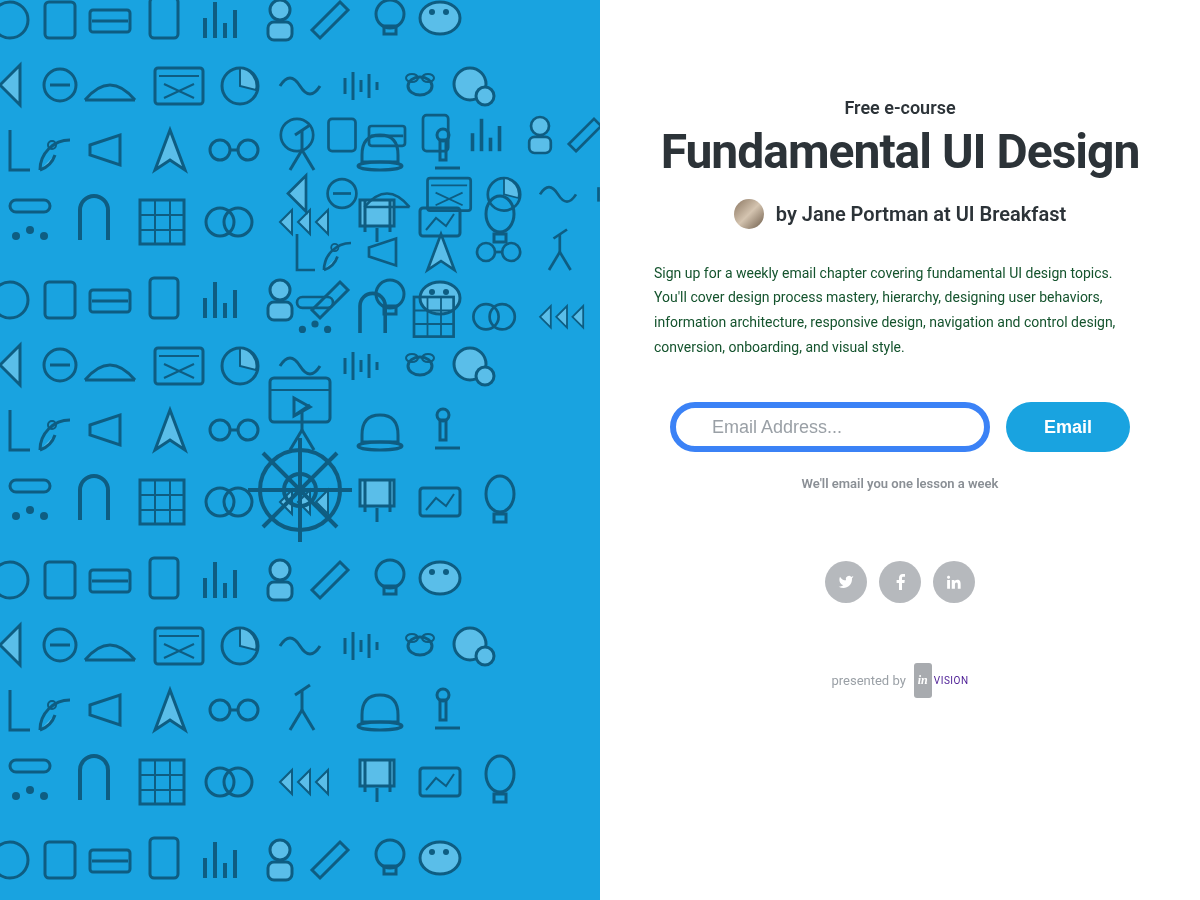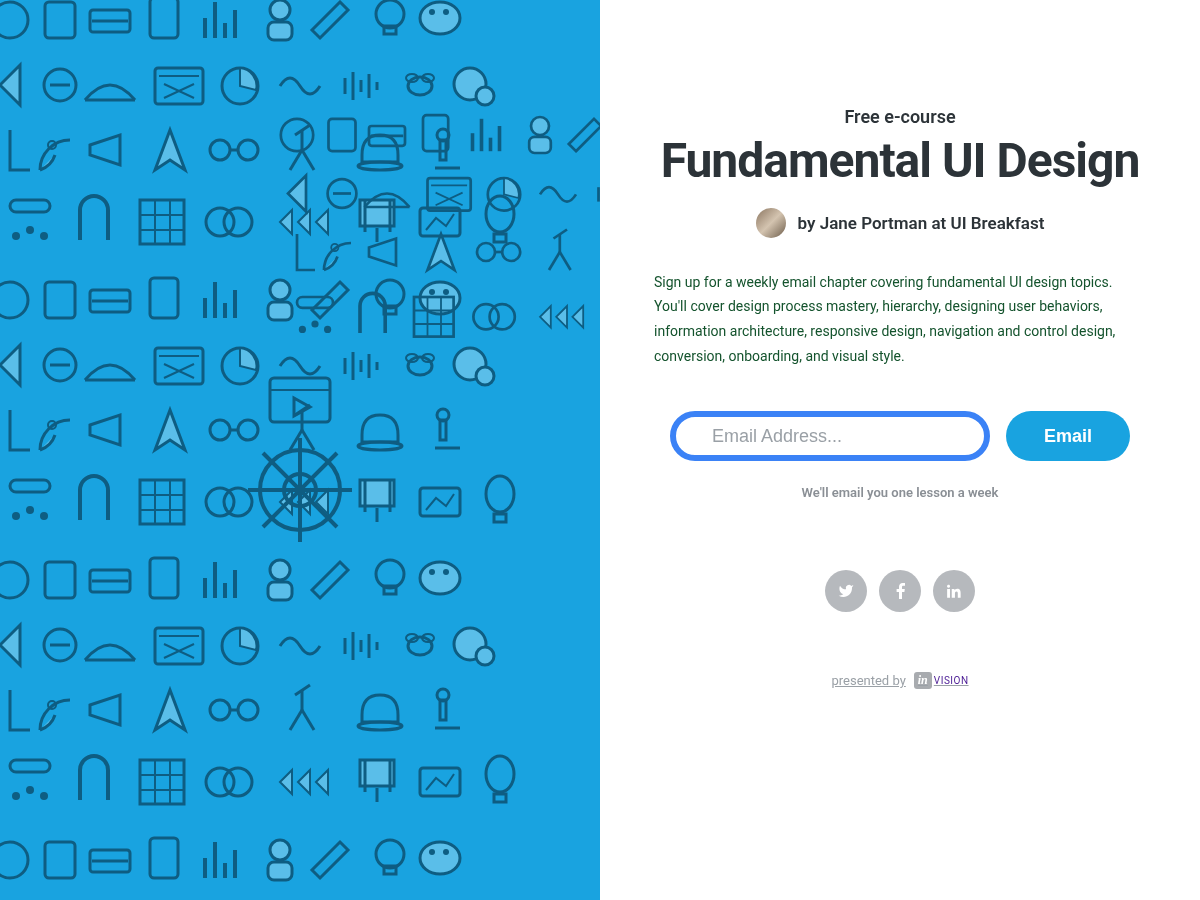--- a/index.html
+++ b/index.html
@@ -53,21 +53,21 @@
     margin-bottom: 32px;
   }
   .avatar {
     width: 30px;
     height: 30px;
     border-radius: 50%;
     background: linear-gradient(135deg, #8a7560 0%, #d4c4b0 50%, #6b5a48 100%);
     flex-shrink: 0;
   }
   .byline-text {
-    font-size: 17px;
+    font-size: 20px;
     font-weight: 600;
     color: #2c3338;
   }
   .description {
     font-size: 14px;
     line-height: 1.78;
     color: #14532d;
     margin-bottom: 42px;
     padding: 0 4px;
   }
@@ -122,27 +122,26 @@
     justify-content: center;
     cursor: pointer;
   }
   .social-btn svg { fill: #fff; }
   .presented {
     display: flex;
     align-items: center;
     gap: 8px;
     color: #9aa0a6;
     font-size: 13px;
-    text-decoration: underline;
   }
   .in-badge {
     background: #a8abaf;
     color: #fff;
     border-radius: 3px;
-    padding: 1px 4px;
+    padding: 10px 4px;
     font-style: italic;
     font-weight: 600;
     font-size: 12px;
     font-family: Georgia, serif;
   }
   .vision-text {
     color: #4c1d95;
     font-size: 10px;
     font-weight: 400;
     letter-spacing: 0.5px;

